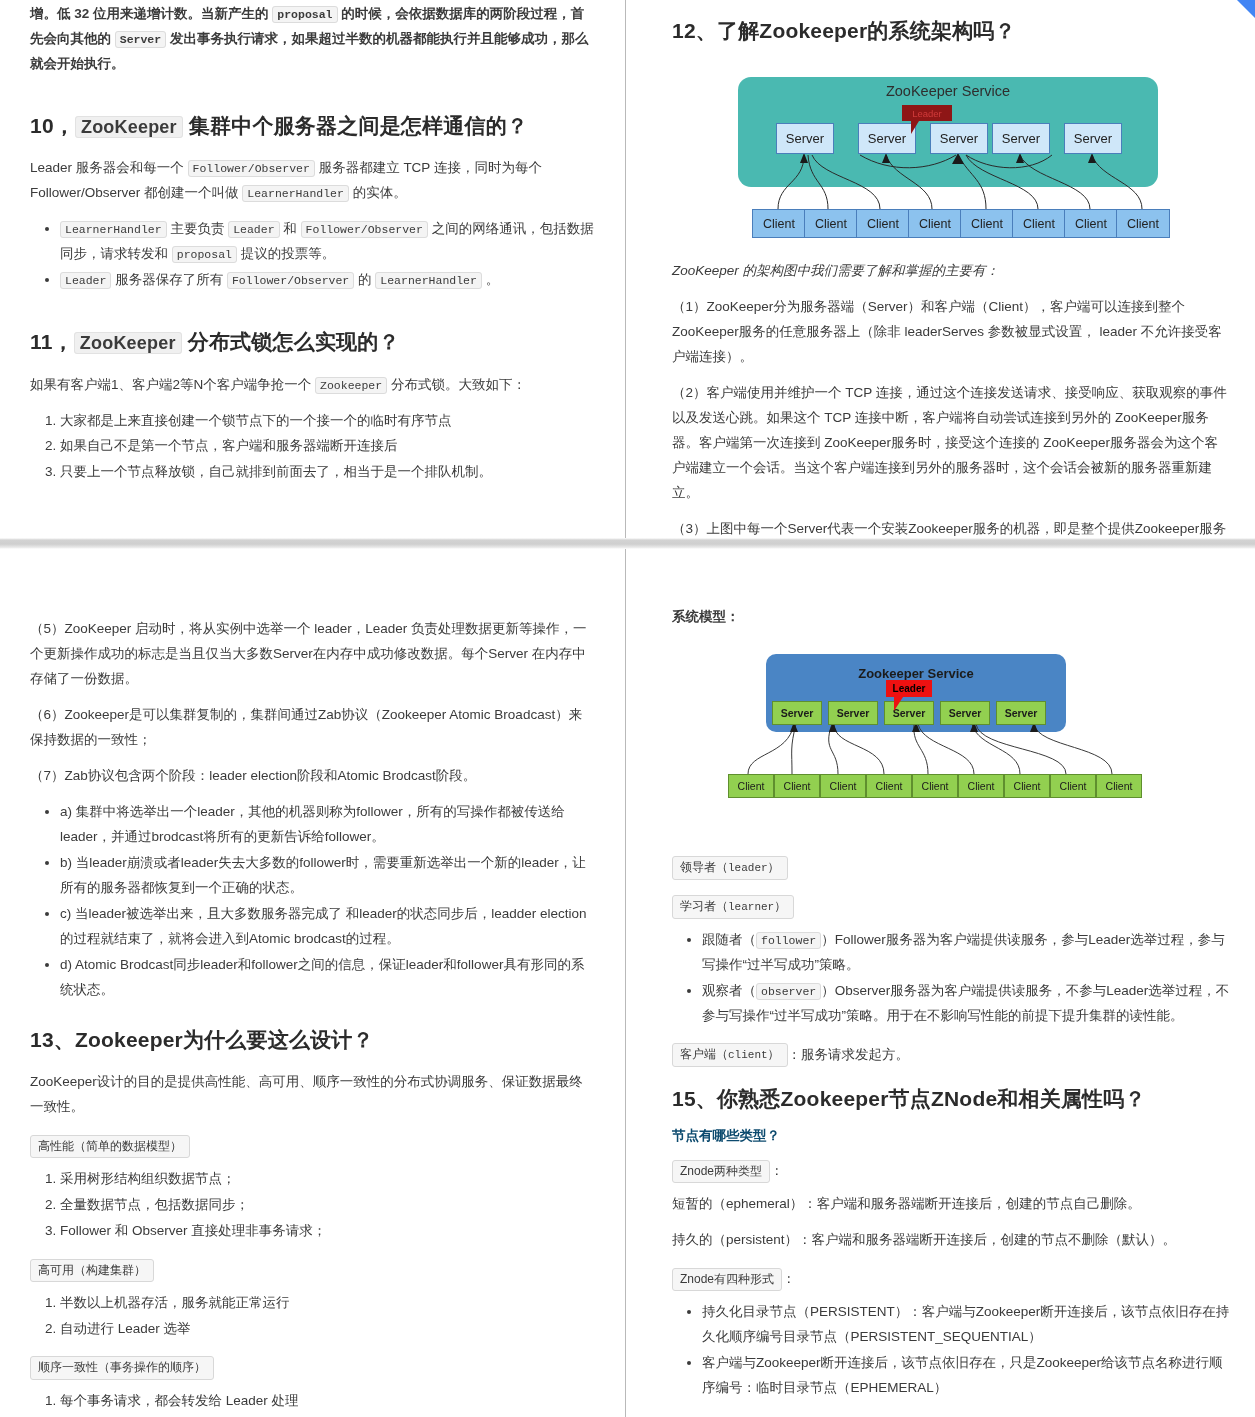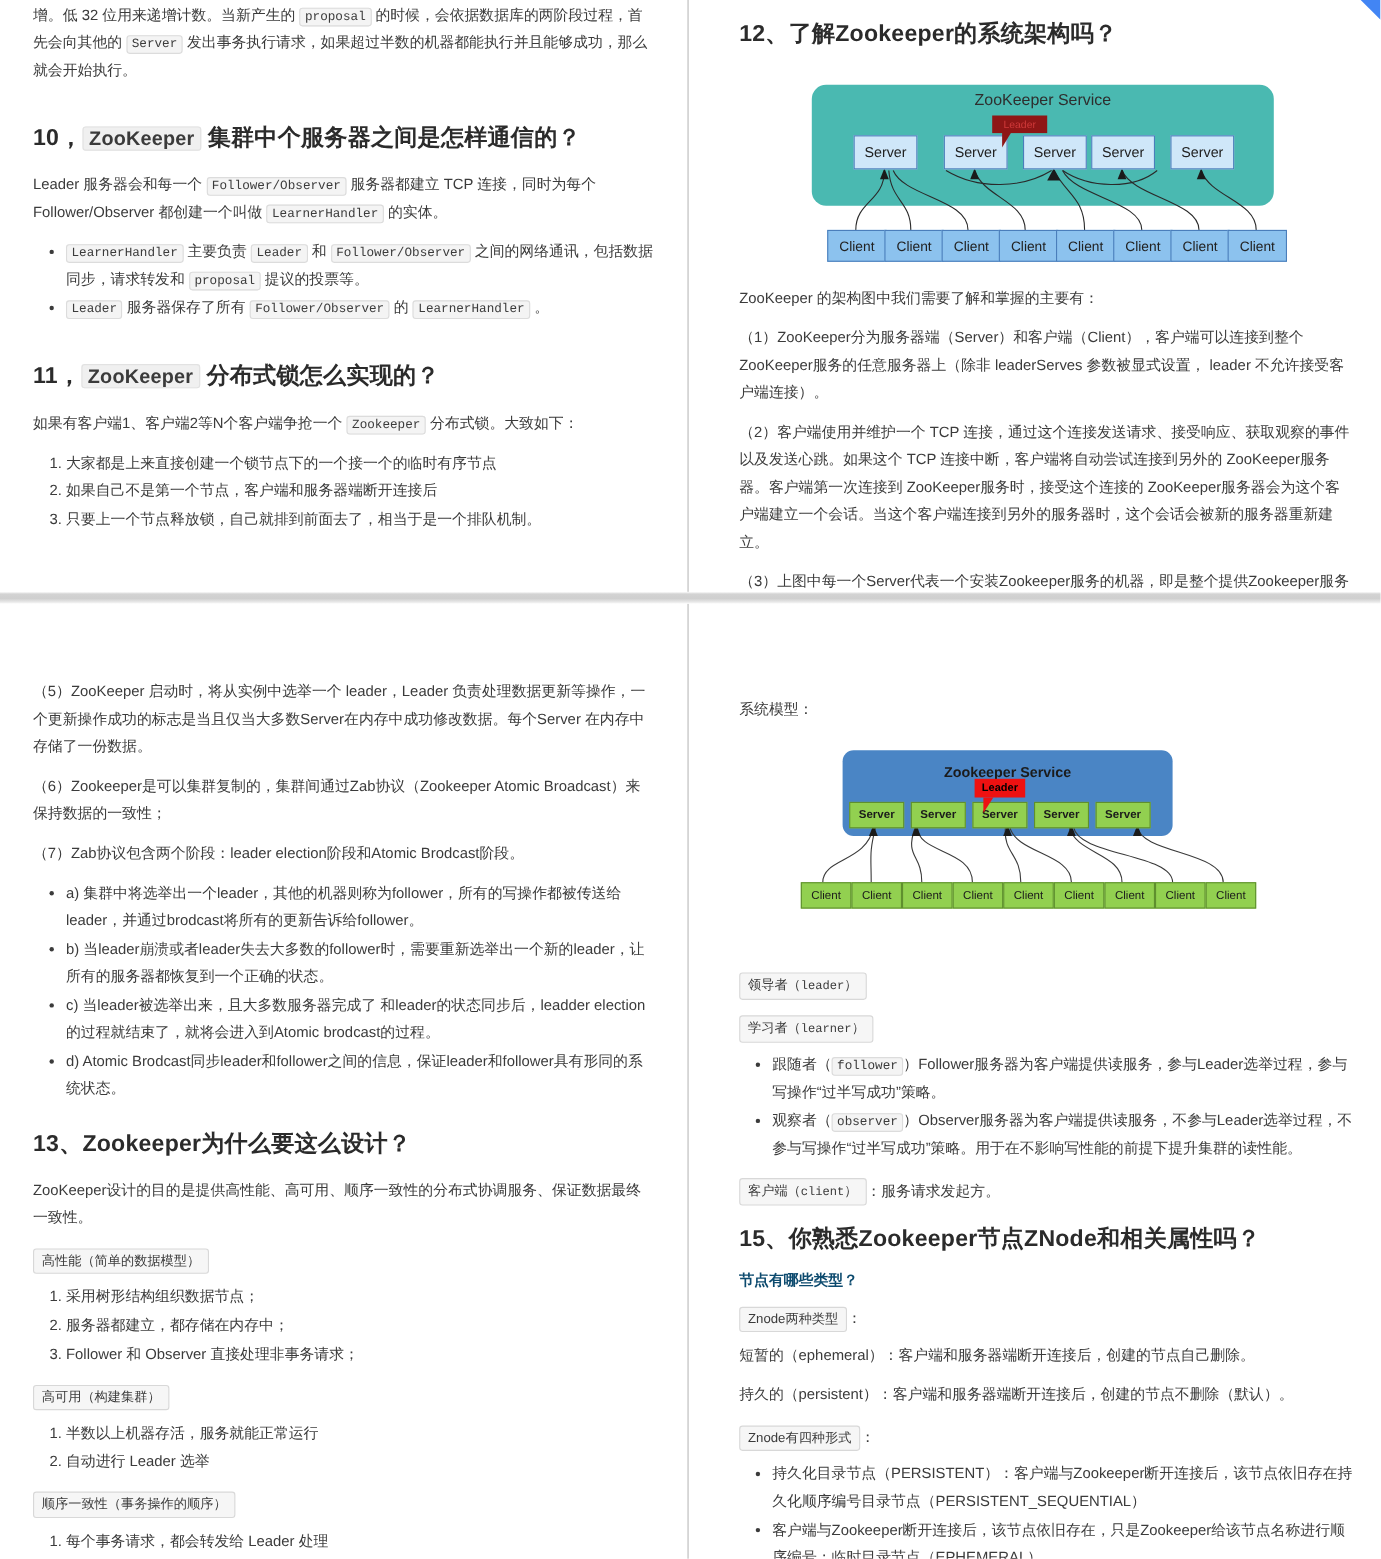--- a/index.html
+++ b/index.html
@@ -84,21 +84,21 @@
      border-top:18px solid #4285f4;border-left:18px solid transparent;}
 </style>
 </head>
 <body>
 
 <div class="page-grid">
   <div class="vline"></div>
   <div class="hband"></div>
 
   <div class="cell q1">
-    <p style="margin-top:2px;">
+    <p style="margin-top:2px;font-weight:bold;">
       <span>增。低 32 位用来递增计数。当新产生的 </span><code>proposal</code><span> 的时候，会依据数据库的两阶段过程，首先会向其他的 </span><code>Server</code><span> 发出事务执行请求，如果超过半数的机器都能执行并且能够成功，那么就会开始执行。</span>
     </p>
 
     <h2 class="first">
       <span>10，</span><code>ZooKeeper</code><span> 集群中个服务器之间是怎样通信的？</span>
     </h2>
 
     <p>
       <span>Leader 服务器会和每一个 </span><code>Follower/Observer</code><span> 服务器都建立 TCP 连接，同时为每个 Follower/Observer 都创建一个叫做 </span><code>LearnerHandler</code><span> 的实体。</span>
     </p>
@@ -165,21 +165,21 @@
       <div class="cli" style="left:52px;">Client</div>
       <div class="cli" style="left:104px;">Client</div>
       <div class="cli" style="left:156px;">Client</div>
       <div class="cli" style="left:208px;">Client</div>
       <div class="cli" style="left:260px;">Client</div>
       <div class="cli" style="left:312px;">Client</div>
       <div class="cli" style="left:364px;">Client</div>
       <div class="cli" style="left:416px;">Client</div>
     </div>
 
-    <p style="margin-top:18px;">ZooKeeper 的架构图中我们需要了解和掌握的主要有：</p>
+    <p style="margin-top:18px;font-style:italic;">ZooKeeper 的架构图中我们需要了解和掌握的主要有：</p>
     <p>（1）ZooKeeper分为服务器端（Server）和客户端（Client），客户端可以连接到整个ZooKeeper服务的任意服务器上（除非 leaderServes 参数被显式设置， leader 不允许接受客户端连接）。</p>
     <p>（2）客户端使用并维护一个 TCP 连接，通过这个连接发送请求、接受响应、获取观察的事件以及发送心跳。如果这个 TCP 连接中断，客户端将自动尝试连接到另外的 ZooKeeper服务器。客户端第一次连接到 ZooKeeper服务时，接受这个连接的 ZooKeeper服务器会为这个客户端建立一个会话。当这个客户端连接到另外的服务器时，这个会话会被新的服务器重新建立。</p>
     <p>（3）上图中每一个Server代表一个安装Zookeeper服务的机器，即是整个提供Zookeeper服务的集群（或者是由伪集群组成）；</p>
 
   </div>
 
   <div class="cell q3">
     <p style="margin-top:68px;">（5）ZooKeeper 启动时，将从实例中选举一个 leader，Leader 负责处理数据更新等操作，一个更新操作成功的标志是当且仅当大多数Server在内存中成功修改数据。每个Server 在内存中存储了一份数据。</p>
     <p>（6）Zookeeper是可以集群复制的，集群间通过Zab协议（Zookeeper Atomic Broadcast）来保持数据的一致性；</p>
     <p>（7）Zab协议包含两个阶段：leader election阶段和Atomic Brodcast阶段。</p>
@@ -192,21 +192,21 @@
     </ul>
 
     <h2 style="margin-top:22px;">13、Zookeeper为什么要这么设计？</h2>
     <p>ZooKeeper设计的目的是提供高性能、高可用、顺序一致性的分布式协调服务、保证数据最终一致性。</p>
 
     <div class="tagline">
       <span class="tag">高性能（简单的数据模型）</span>
     </div>
     <ol>
       <li>采用树形结构组织数据节点；</li>
-      <li>服务器都建立，都存储在内存中；</li>
+      <li>全量数据节点，包括数据同步；</li>
       <li>Follower 和 Observer 直接处理非事务请求；</li>
     </ol>
 
     <div class="tagline">
       <span class="tag">高可用（构建集群）</span>
     </div>
     <ol>
       <li>半数以上机器存活，服务就能正常运行</li>
       <li>自动进行 Leader 选举</li>
     </ol>
@@ -215,21 +215,21 @@
       <span class="tag">顺序一致性（事务操作的顺序）</span>
     </div>
     <ol>
       <li>每个事务请求，都会转发给 Leader 处理</li>
       <li>每个事务，会分配全局唯一的递增id（zxid，64位：epoch + 自增 id）</li>
     </ol>
 
   </div>
 
   <div class="cell q4">
-    <p style="margin-top:84px;">系统模型：</p>
+    <p style="margin-top:56px;font-weight:bold;">系统模型：</p>
 
     <div class="diagram dg2">
       <div class="band"></div>
       <div class="title">Zookeeper  Service</div>
       <svg class="edges" width="470" height="198">
         <g fill="none" stroke="#3a3a3a" stroke-width="1">
           <path d="M20,130 C20,108 60,112 66,80"></path>
           <path d="M64,130 C64,106 62,104 68,80"></path>
           <path d="M110,130 C110,104 94,108 104,80"></path>
           <path d="M156,130 C156,100 106,104 106,80"></path>

